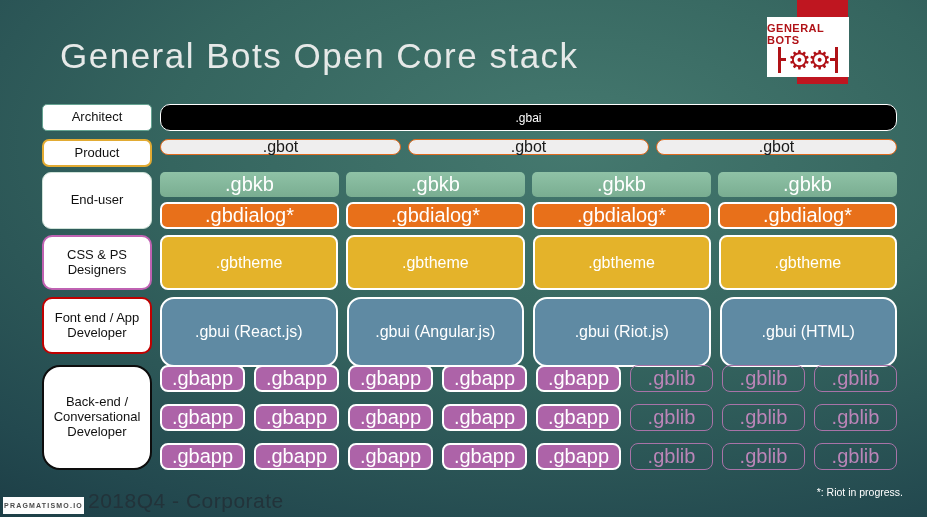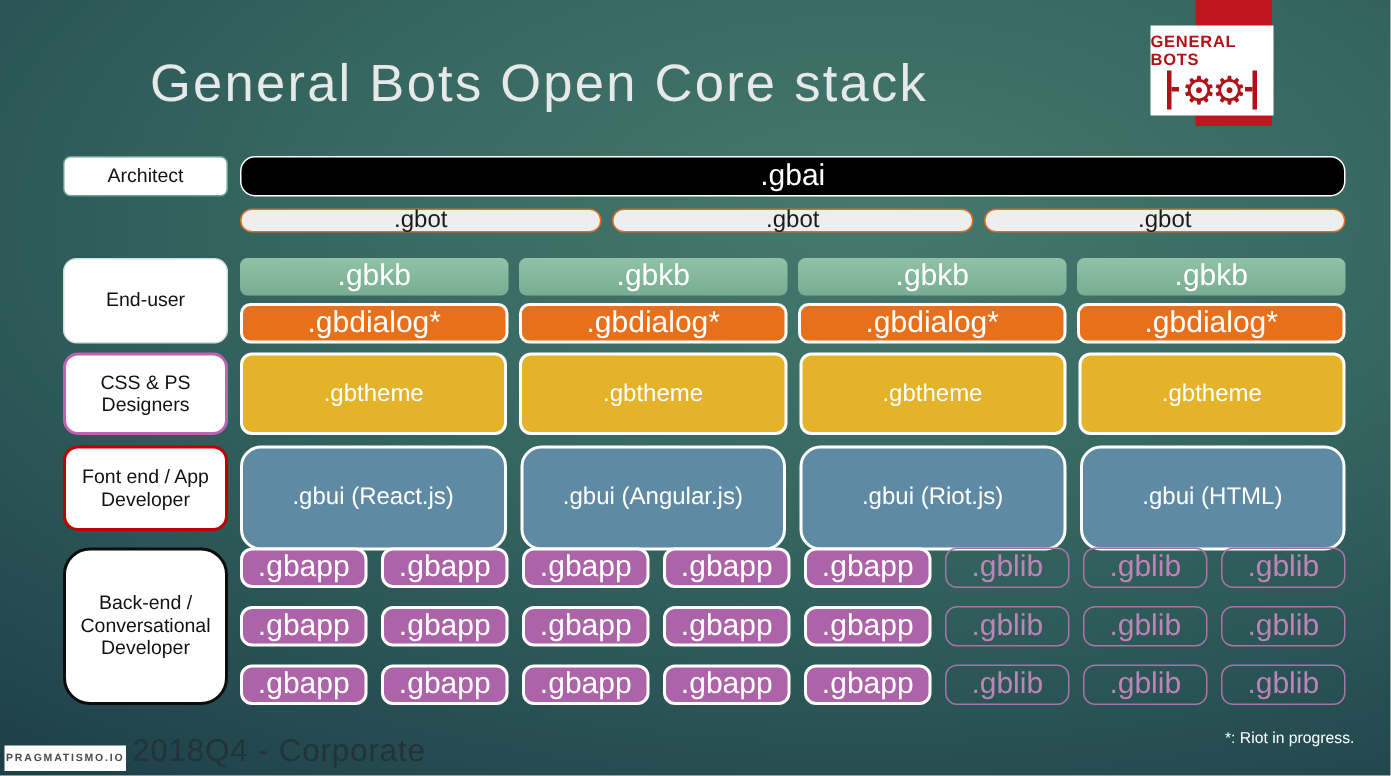--- a/index.html
+++ b/index.html
@@ -8,21 +8,21 @@
 
   .slide {
     position:relative; width:927px; height:517px; overflow:hidden;
     background:
       radial-gradient(ellipse 125% 115% at 62% 28%,
         #45796f 0%, #35655f 35%, #23494f 68%, #122c37 100%);
   }
 
   .title {
     position:absolute; left:60px; top:36px;
-    font-size:35px; letter-spacing:1.5px; color:#e6e9e8; font-weight:400;margin-left:40px;
+    font-size:35px; letter-spacing:1.5px; color:#e6e9e8; font-weight:400;
   }
 
   
   .logo-ribbon { position:absolute; left:797px; top:0; width:51px; height:84px; background:#bf1620; }
   .logo-card {
     position:absolute; left:767px; top:17px; width:82px; height:60px; background:#ffffff;
     display:flex; flex-direction:column; align-items:center; justify-content:center; gap:1px;
   }
   .logo-brand { color:#b01217; font-weight:bold; font-size:11px; letter-spacing:0.5px; }
   .logo-gears { display:flex; align-items:center; justify-content:center; color:#b01217; }
@@ -52,21 +52,21 @@
   .row-gbtheme  { top:235px; height:55px; gap:8px; }
   .row-gbui     { top:297px; height:70px; gap:9px; }
   .row-apps1    { top:365px; height:27px; gap:9px; }
   .row-apps2    { top:404px; height:27px; gap:9px; }
   .row-apps3    { top:443px; height:27px; gap:9px; }
 
   .box {
     flex:1; display:flex; align-items:center; justify-content:center;
     color:#fff; font-size:20px; white-space:nowrap;
   }
-  .b-gbai    { background:#000; border:1.5px solid #fff; border-radius:10px; font-size:20px; }
+  .b-gbai    { background:#000; border:1.5px solid #fff; border-radius:10px; font-size:12px; }
   .b-gbot    { background:#efeeee; border:1.5px solid #e06a1e; border-radius:8px; color:#1a1a1a; font-size:16px; }
   .b-gbkb    { background:linear-gradient(#8fc2a6, #79ad91); border-radius:5px; }
   .b-gbdialog{ background:#e8701a; border:2px solid #fff; border-radius:7px; }
   .b-gbtheme { background:#e4b32a; border:2px solid #fff; border-radius:8px; font-size:16px; }
   .b-gbui    { background:#5f8aa3; border:2.5px solid #fff; border-radius:14px; font-size:16px; }
   .b-gbapp   { background:#ad63a8; border:2px solid #fff; border-radius:8px; }
   .b-gblib   { background:transparent; border:1.5px solid #a873a8; border-radius:8px; color:#bb85b8; }
 
   
   .watermark {
@@ -96,20 +96,21 @@
     <div class="logo-gears">
       <span class="logo-vbar"></span>
       <span class="logo-hbar"></span>
       <span class="gear-glyph">⚙⚙</span>
       <span class="logo-hbar"></span>
       <span class="logo-vbar"></span>
     </div>
   </div>
 
   <div class="lbl lbl-architect">Architect</div>
+  <div class="lbl lbl-product">Product</div>
   <div class="lbl lbl-enduser">End-user</div>
   <div class="lbl lbl-designers">CSS &amp; PS Designers</div>
   <div class="lbl lbl-frontend">Font end / App Developer</div>
   <div class="lbl lbl-backend">Back-end / Conversational Developer</div>
 
   <div class="row row-gbai">
     <div class="box b-gbai">.gbai</div>
   </div>
 
   <div class="row row-gbot">

